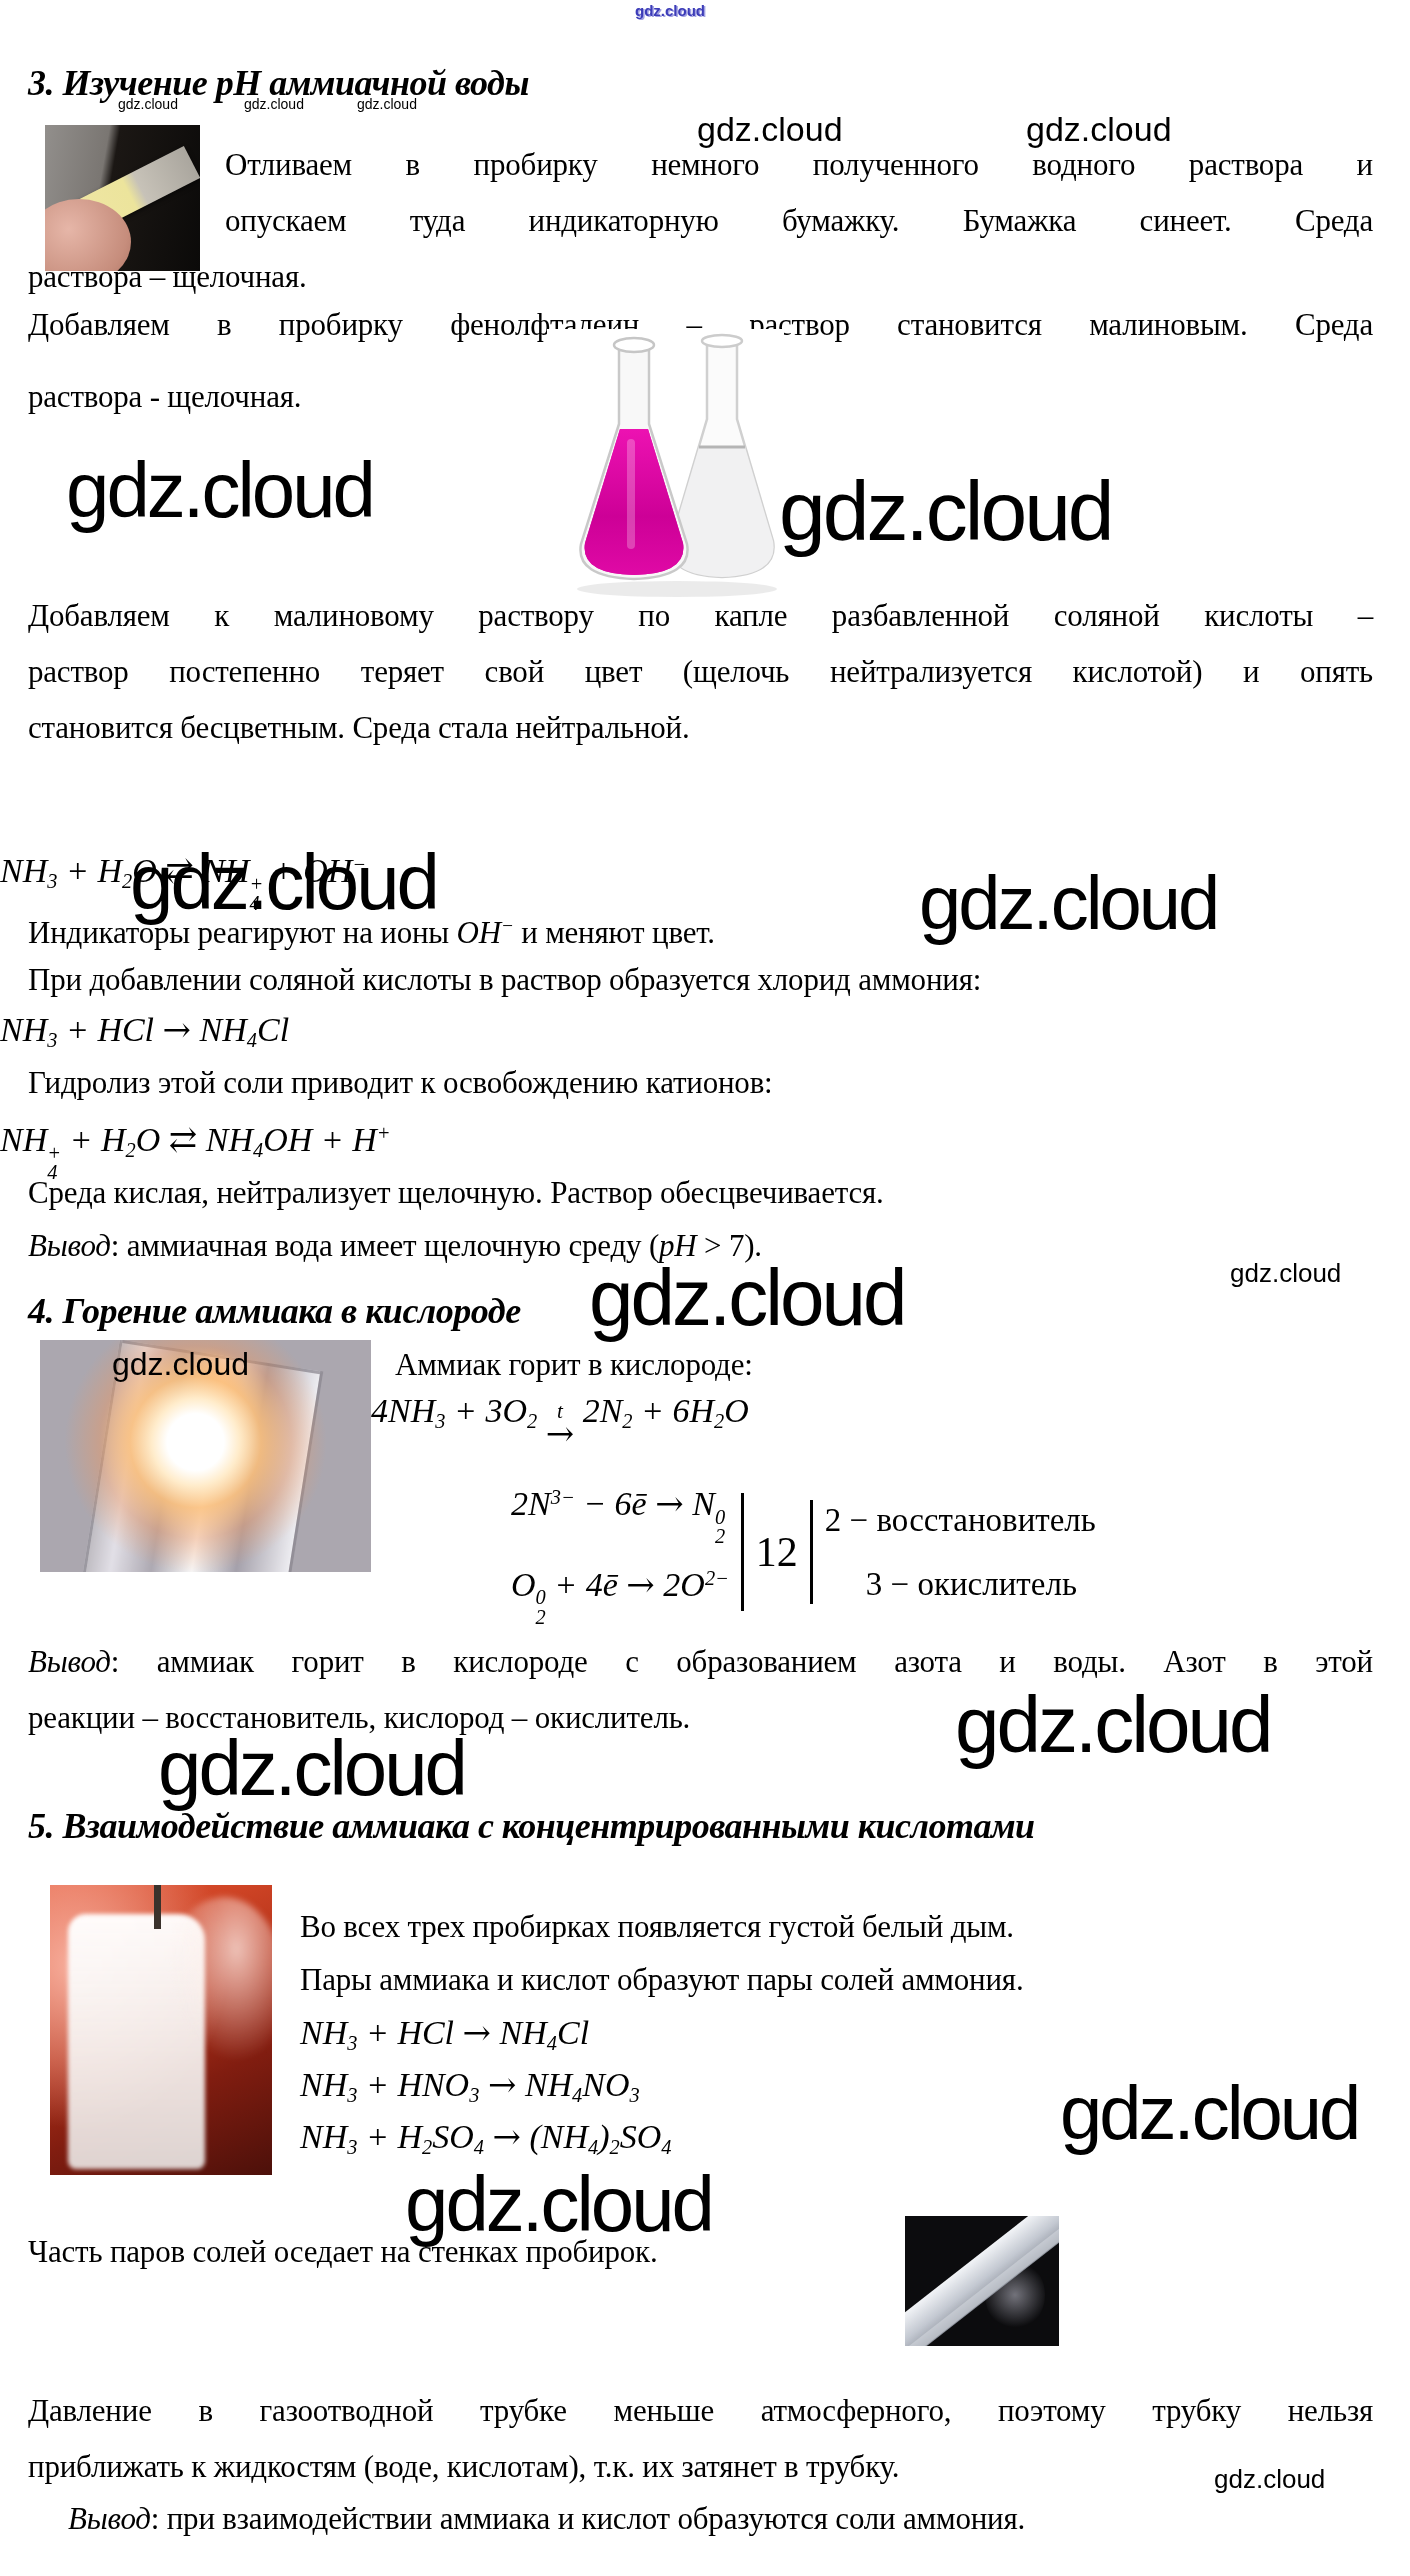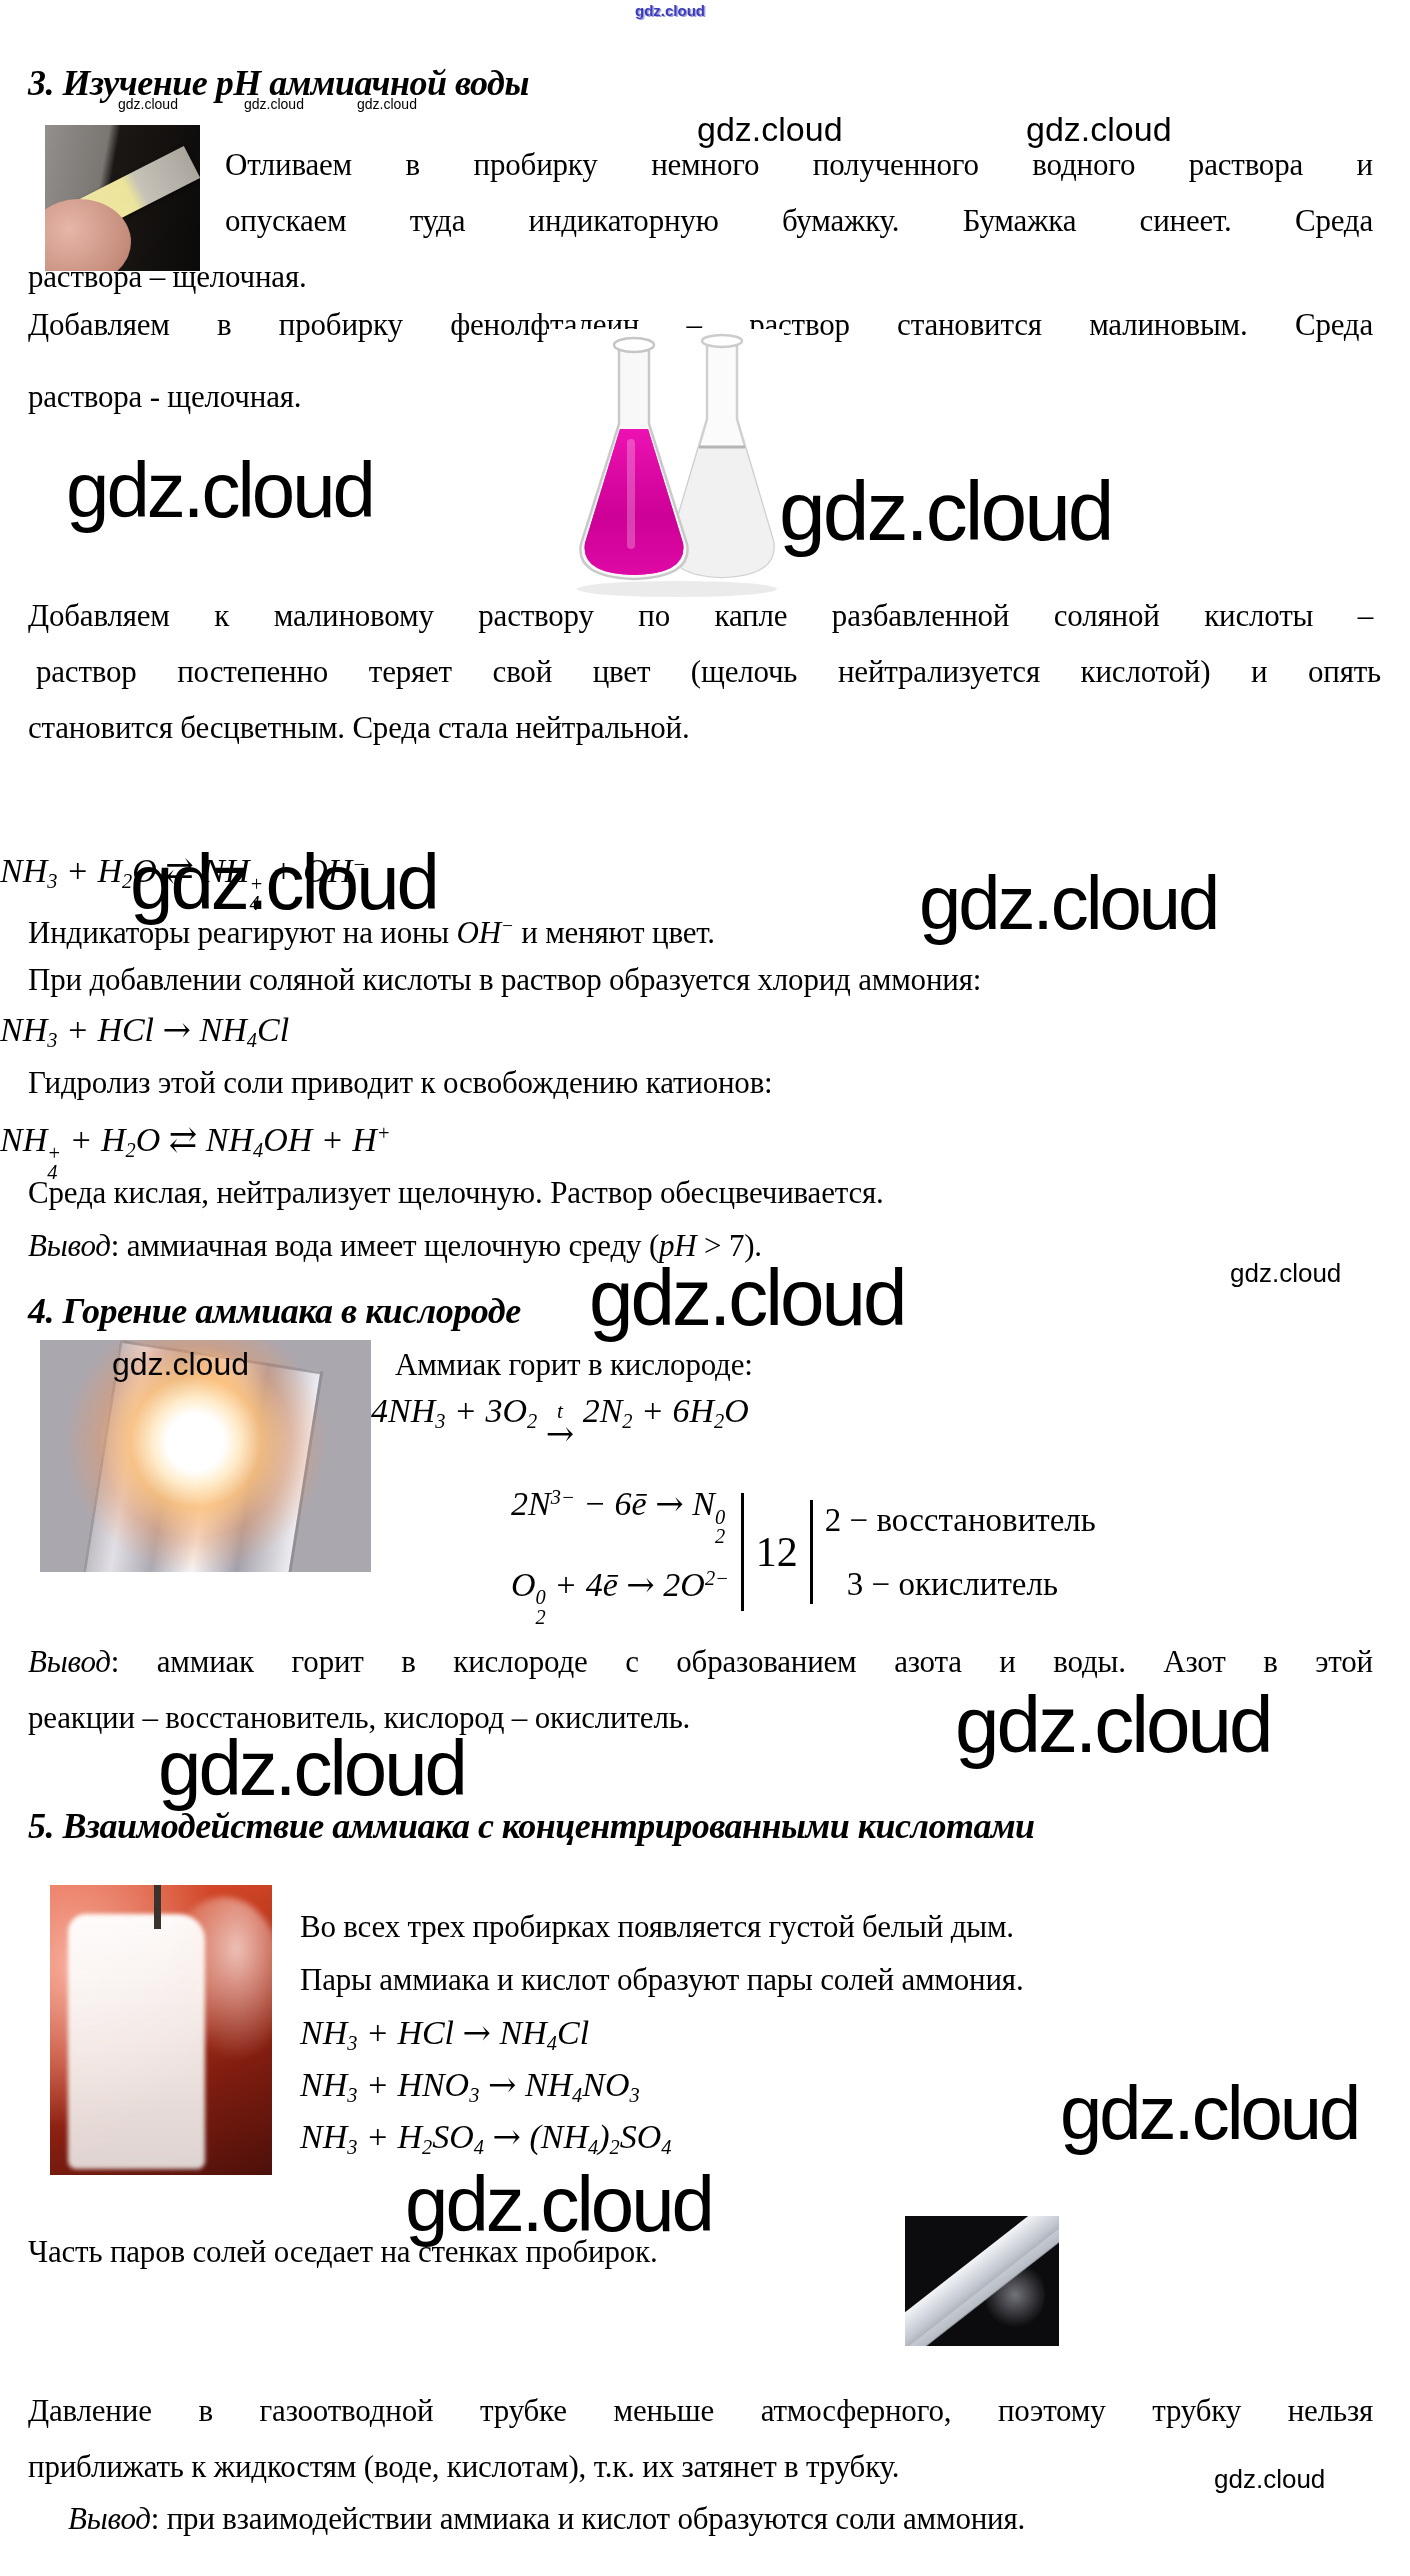--- a/index.html
+++ b/index.html
@@ -31,21 +31,21 @@
   .eq-ov-base{font-style:normal;font-family:"DejaVu Serif","DejaVu Sans",serif;}
 
   
   .redox{position:absolute;display:flex;align-items:center;gap:12px;}
   .redox .eqcol{display:flex;flex-direction:column;gap:10px;}
   .redox .eqcol .eq{position:static;}
   .redox-bar{width:3px;background:#000;height:118px;}
   .redox-bar.b2{height:104px;}
   .redox-factor{font-size:42px;font-family:"Liberation Serif",serif;}
   .redox-labels{display:flex;flex-direction:column;gap:28px;font-size:33px;line-height:36px;}
-  .redox-labels .indent{padding-left:22px;}
+  .redox-labels .indent{padding-left:22px;text-align:center;}
 
   
   .wm{position:absolute;font-family:"Liberation Sans","DejaVu Sans",sans-serif;color:#000;white-space:nowrap;z-index:40;}
   .wm-top{color:#3c3cb8;font-weight:bold;text-shadow:1.5px 1px 0 rgba(110,110,210,0.65);}
   .wm-big{letter-spacing:-3px;}
 
   
   .photo{position:absolute;overflow:hidden;}
   
   .ph-indicator{background:linear-gradient(100deg,#928f8c 0%,#7a7672 36%,#1b1714 42%,#0b0a09 100%);}
@@ -121,21 +121,21 @@
         <linearGradient id="magGrad" x1="0" y1="0" x2="0" y2="1">
           <stop offset="0" stop-color="#ef14b4" stop-opacity="0.9"></stop>
           <stop offset="0.6" stop-color="#cc0096" stop-opacity="0.9"></stop>
           <stop offset="1" stop-color="#e00aa6" stop-opacity="0.95"></stop>
         </linearGradient>
       </defs>
     </svg>
   </div>
 
   <div class="tl j" style="left:28px;top:597px;width:1345px;">Добавляем к малиновому раствору по капле разбавленной соляной кислоты –</div>
-  <div class="tl j" style="left:28px;top:653px;width:1345px;margin-left:8px;">раствор постепенно теряет свой цвет (щелочь нейтрализуется кислотой) и опять</div>
+  <div class="tl j" style="left:28px;top:653px;width:1345px;">раствор постепенно теряет свой цвет (щелочь нейтрализуется кислотой) и опять</div>
   <div class="tl" style="left:28px;top:709px;">становится бесцветным. Среда стала нейтральной.</div>
 
 
   <div class="eq center" style="left:0;top:843px;width:1411px;"><span class="eq-t">NH</span><span class="eq-sub">3</span><span class="eq-t"> + H</span><span class="eq-sub">2</span><span class="eq-t">O </span><span class="eq-arr">⇄</span><span class="eq-t"> NH</span><span class="eq-ss">
         <span class="eq-ss-sup">+</span>
         <span class="eq-ss-sub">4</span>
       </span><span class="eq-t"> + OH</span><span class="eq-sup">−</span></div>
 
   <div class="tl" style="left:28px;top:907px;">
     <span>Индикаторы реагируют на ионы </span><span class="imath">OH</span><span class="imath sup">−</span><span> и меняют цвет.</span>

